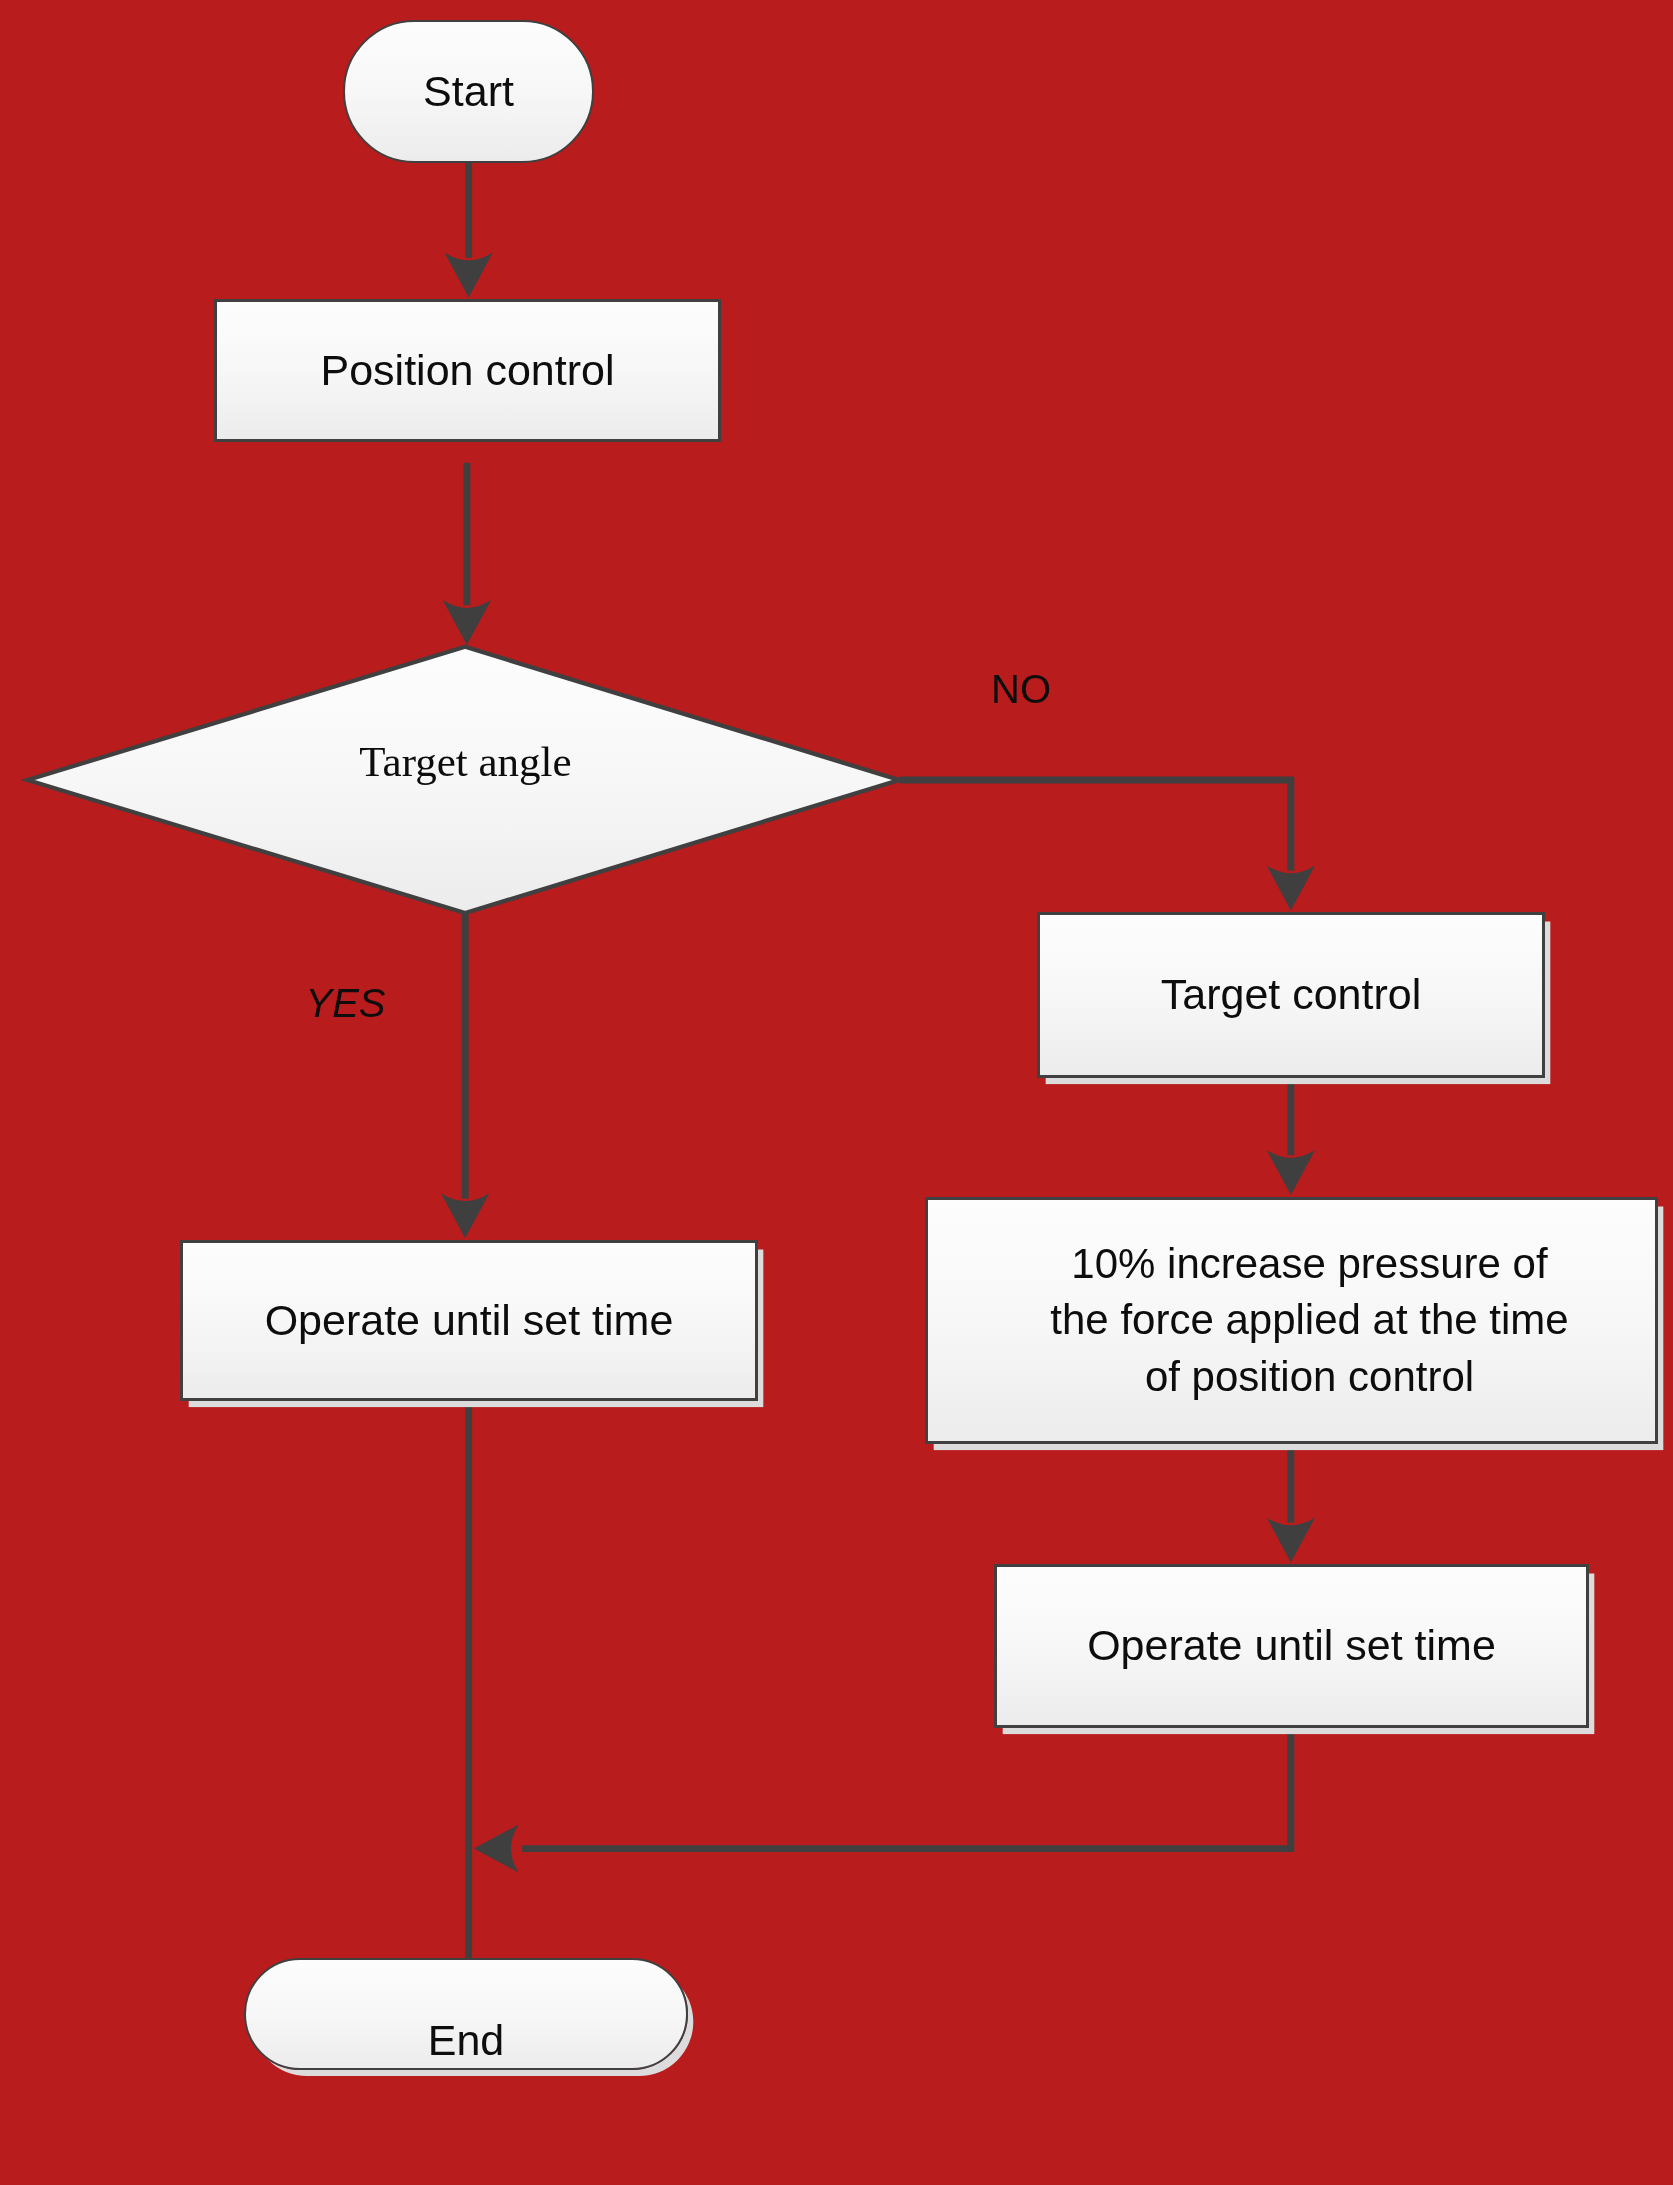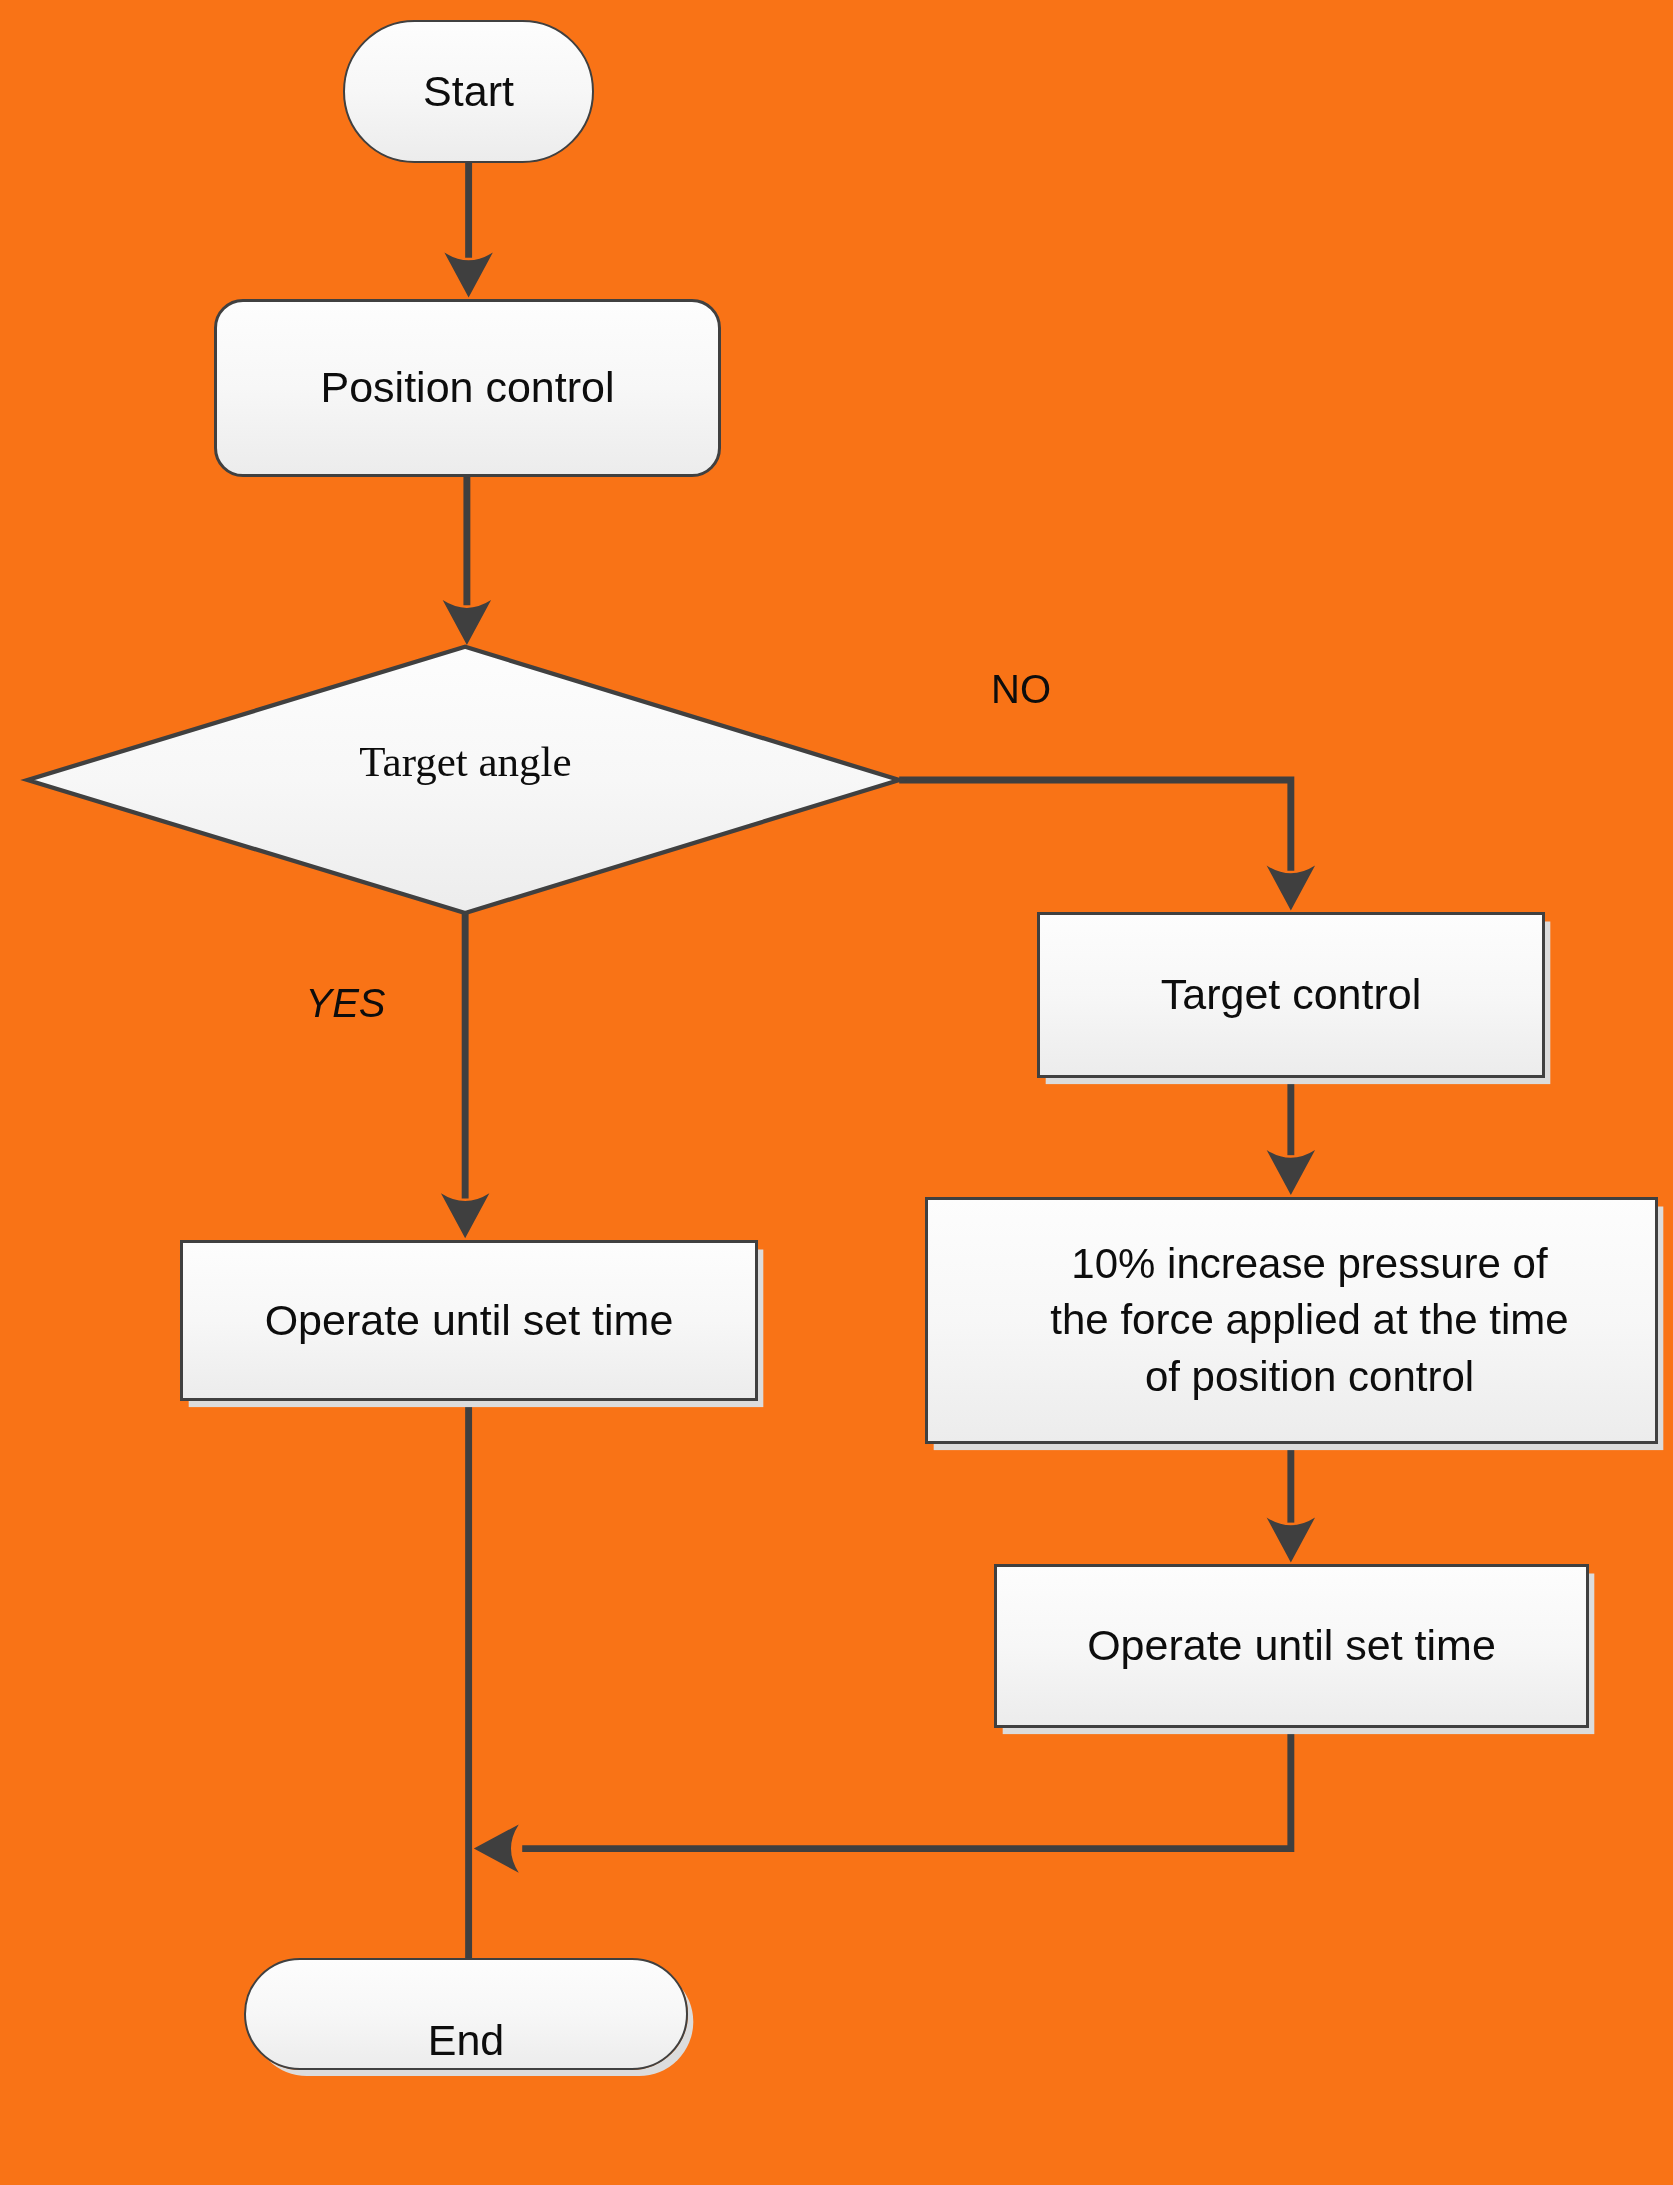--- a/index.html
+++ b/index.html
@@ -1,19 +1,19 @@
 <!DOCTYPE html>
 <html style="font-size:14px"><head>
 <meta charset="utf-8">
 <style>
   html, body { margin:0; padding:0; background:#ffffff; }
   .canvas {
     position:relative;
     width:1673px; height:2185px;
-    background:#f97316;
+    background:#b91c1c;
     font-family:"Liberation Sans", sans-serif;
     color:#0d0d0d;
     overflow:hidden;
   }
   svg.wires {
     position:absolute; left:0; top:0;
     width:1673px; height:2185px;
     display:block;
   }
   .wire  { fill:none; stroke:#3f3f3f; stroke-width:8; }
@@ -76,21 +76,21 @@
     <path class="wire" d="M542,1618 L542,2289"></path>
     <path class="ahead" d="M542,2335 L514,2283 Q570,2283 570,2283 Q542,2301 570,2283 Z"></path>
 
     <polygon points="538,748 1040,902 538,1056 32,902" fill="url(#diamondGrad)" stroke="#404040" stroke-width="5"></polygon>
   </svg>
 
   <div class="node terminator" style="left:343px; top:20px; width:251px; height:143px;">
     <span class="node-label">Start</span>
   </div>
 
-  <div class="node" style="left:214px; top:299px; width:507px; height:178px;border-radius:29px;">
+  <div class="node" style="left:214px; top:299px; width:507px; height:143px;">
     <span class="node-label">Position control</span>
   </div>
 
   <div class="diamond-label" style="left:206px; top:737px; width:519px; height:86px;">
     <span>Target angle</span>
   </div>
 
   <div class="node shadowed" style="left:1037px; top:912px; width:508px; height:166px;">
     <span class="node-label">Target control</span>
   </div>

